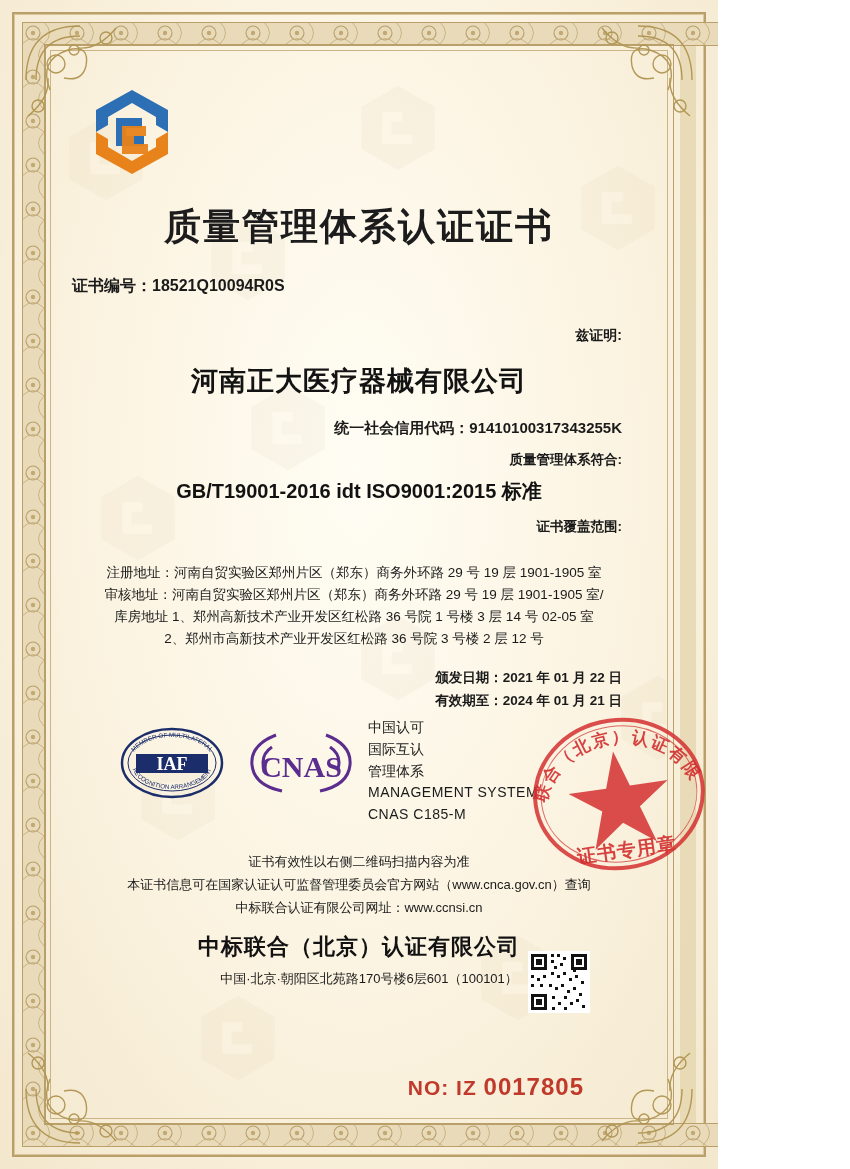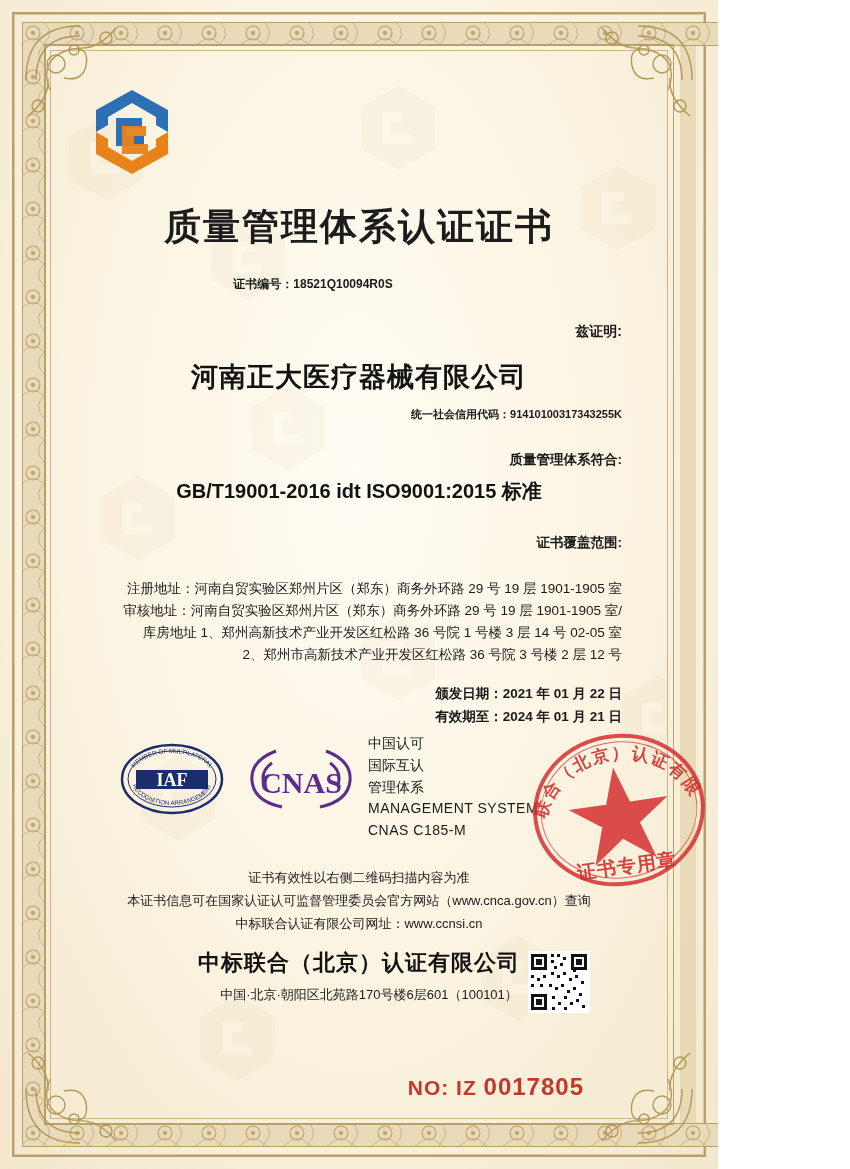--- a/index.html
+++ b/index.html
@@ -76,22 +76,22 @@
   }
   .title {
     text-align: center;
     font-size: 37px;
     font-weight: bold;
     letter-spacing: 2px;
     color: #1c1c1c;
     margin-top: 18px;
   }
   .cert-no {
-    text-align: center;
-    font-size: 12px;
+    text-align: left;
+    font-size: 16px;
     font-weight: bold;
     color: #1a1a1a;
     margin-top: 24px;
     padding-right: 92px;
   }
   .hereby {
     text-align: right;
     font-size: 14px;
     font-weight: bold;
     color: #1a1a1a;
@@ -101,32 +101,32 @@
   .company {
     text-align: center;
     font-size: 27px;
     font-weight: bold;
     color: #131313;
     margin-top: 18px;
     letter-spacing: 1px;
   }
   .credit-code {
     text-align: right;
-    font-size: 11px;
-    font-weight: bold;
-    color: #1a1a1a;
-    margin-top: 12px;
+    font-size: 15px;
+    font-weight: bold;
+    color: #1a1a1a;
+    margin-top: 20px;
     padding-right: 24px;
   }
   .label-right {
     text-align: right;
     font-size: 13.5px;
     font-weight: bold;
     color: #1a1a1a;
-    margin-top: 29px;
+    margin-top: 13px;
     padding-right: 24px;
   }
   .standard {
     text-align: center;
     font-size: 20px;
     font-weight: bold;
     color: #121212;
     margin-top: 9px;
   }
   .scope {
@@ -139,21 +139,21 @@
     line-height: 1.55;
   }
   .addresses {
     margin-top: 26px;
     padding: 0 24px 0 14px;
     font-size: 13.5px;
     color: #1a1a1a;
     line-height: 1.62;
     text-align: right;
   }
-  .addresses div { white-space: nowrap; }
+  .addresses div { white-space: nowrap; text-align: center; }
   .dates {
     margin-top: 18px;
     padding-right: 24px;
     text-align: right;
     font-size: 13.5px;
     font-weight: bold;
     color: #1a1a1a;
     line-height: 1.7;
   }
   .sign-row {

